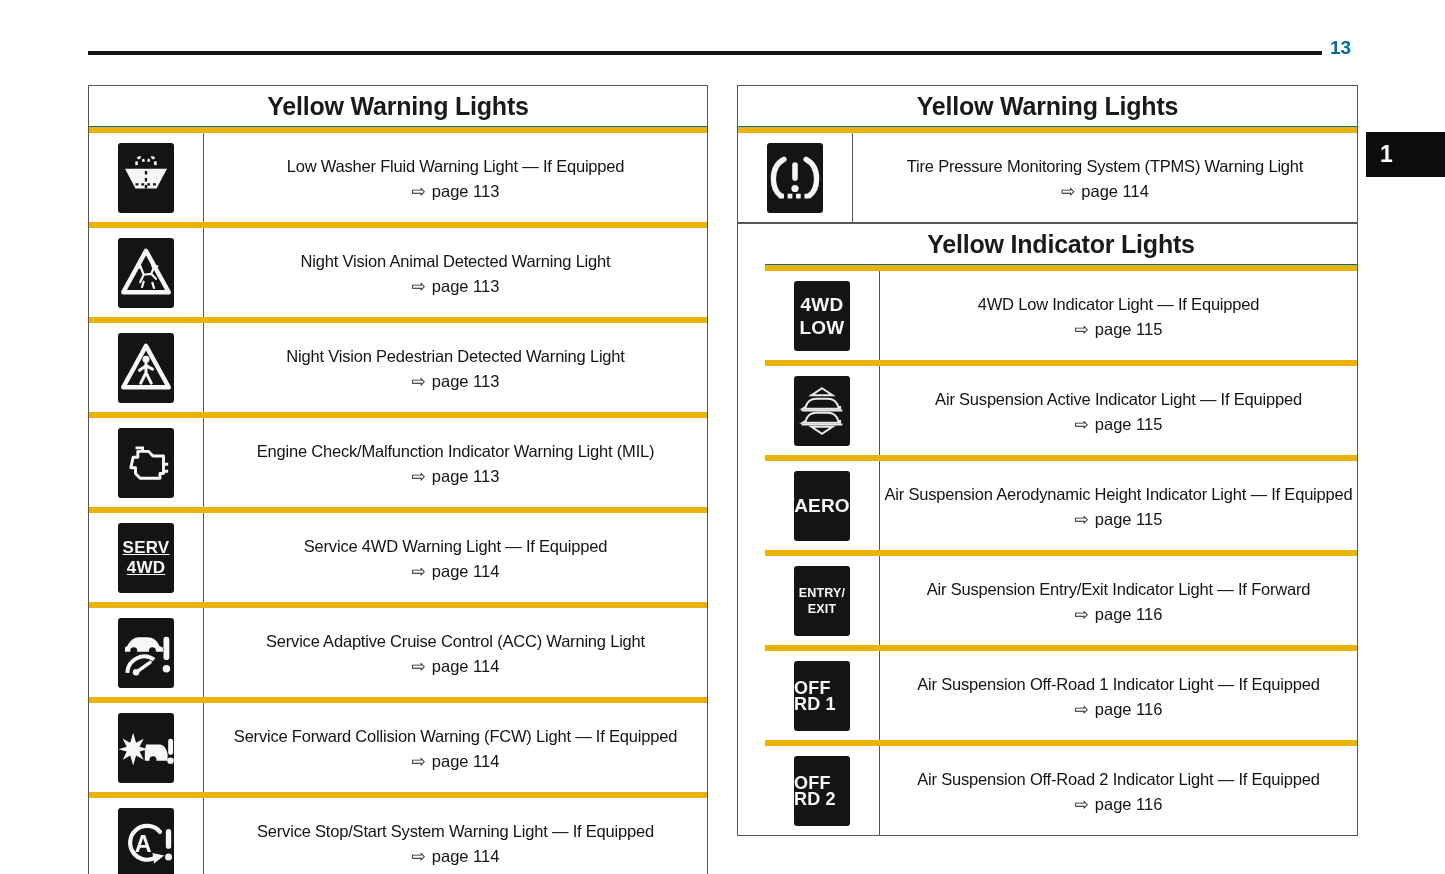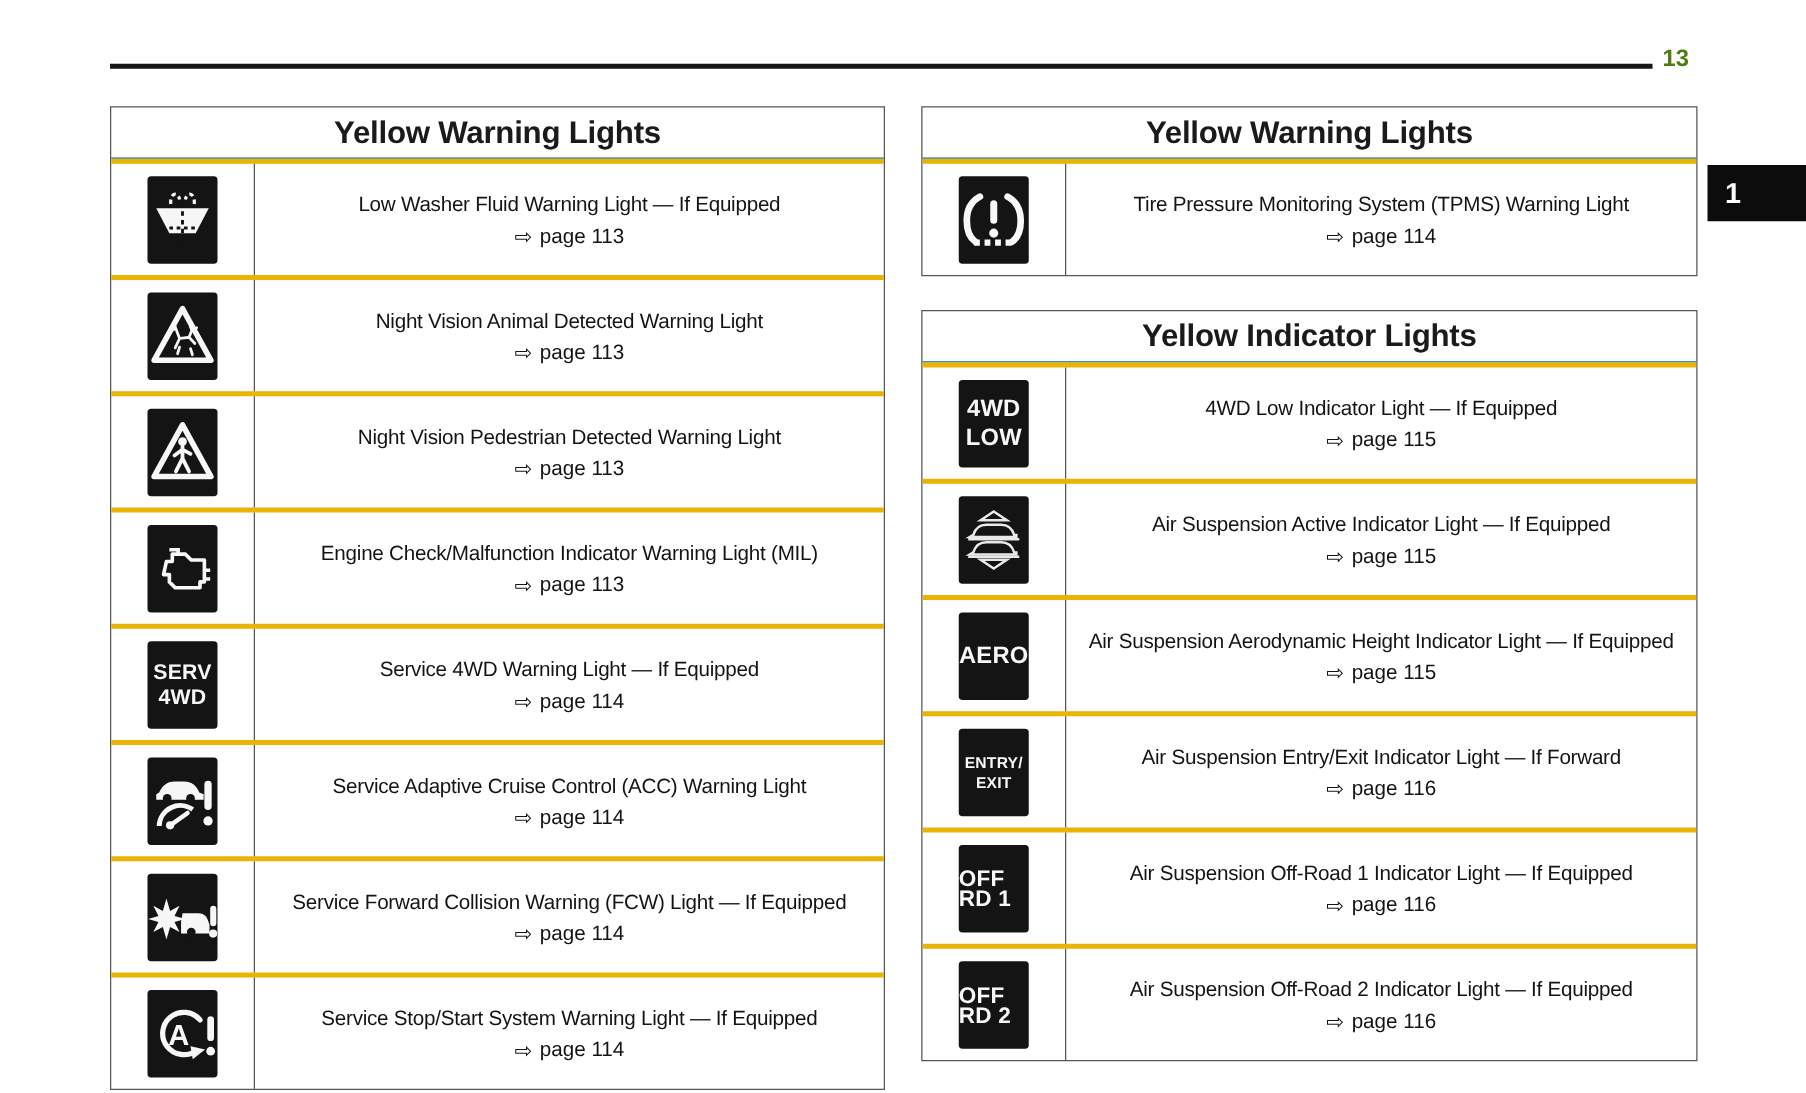--- a/index.html
+++ b/index.html
@@ -1,46 +1,46 @@
 <!DOCTYPE html>
 <html><head>
 <meta charset="utf-8">
 <style>
   html,body{margin:0;padding:0;background:#fff;}
   body{width:1445px;height:874px;position:relative;overflow:hidden;
        font-family:"Liberation Sans",sans-serif;color:#1a1a1a;}
 
   .top-rule{position:absolute;left:88px;top:51px;width:1234px;height:4px;background:#161616;}
-  .page-number{position:absolute;left:1330px;top:37px;font-size:19px;font-weight:bold;color:#4d7c0f;}
+  .page-number{position:absolute;left:1330px;top:37px;font-size:19px;font-weight:bold;color:#0369a1;}
   .section-tab{position:absolute;left:1366px;top:132px;width:79px;height:45px;background:#0c0c0c;
                color:#fff;display:flex;align-items:center;padding-left:14px;box-sizing:border-box;
                font-size:23px;font-weight:bold;}
 
   .col-left{position:absolute;left:88px;top:85px;width:620px;}
   .col-right{position:absolute;left:737px;top:85px;width:621px;}
 
   .wtable{border:1px solid #565656;background:#fff;box-sizing:border-box;}
-  .wtable + .wtable{margin-top:27px;}
+  .wtable + .wtable{padding-left:27px;}
   .wtable-header{min-height:40px;display:flex;align-items:center;justify-content:center;
                  border-bottom:1px solid #0369a1;font-size:25px;font-weight:bold;letter-spacing:-0.2px;}
-  .wrow{display:flex;border-top:4px solid #eab308;}
+  .wrow{display:flex;border-top:6px solid #eab308;}
   .wrow:first-of-type{border-top:none;}
   .icon-cell{width:114px;min-width:114px;border-right:1px solid #565656;display:flex;
              align-items:center;justify-content:center;min-height:81px;padding:4px 0;}
   .desc-cell{flex:1;display:flex;flex-direction:column;align-items:center;justify-content:center;
              text-align:center;padding:9px 4px;gap:3px;}
   .desc-label{font-size:16.5px;letter-spacing:-0.2px;line-height:25px;max-width:472px;color:#141414;}
   .page-ref{display:flex;align-items:center;gap:6px;font-size:16.5px;color:#141414;}
   .page-arrow{font-size:17px;line-height:1;}
 
   .tile{width:56px;height:70px;background:#141414;border-radius:3px;display:flex;
         flex-direction:column;align-items:center;justify-content:center;color:#f7f7f7;}
   .tile svg{display:block;}
   .tile .tl{font-weight:bold;letter-spacing:0.2px;}
-  .tl-serv{font-size:17px;line-height:20px;}
+  .tl-serv{font-size:17px;line-height:20px;text-decoration:underline;}
   .tl-4wdlow{font-size:19px;line-height:23px;}
   .tl-aero{font-size:19px;line-height:22px;letter-spacing:0.5px;}
   .tl-entry{font-size:12.5px;line-height:16px;}
   .tl-offrd{font-size:18px;line-height:16px;letter-spacing:0.3px;}
 </style>
 </head>
 <body>
 
 <div class="top-rule"></div>
 <div class="page-number">13</div>

